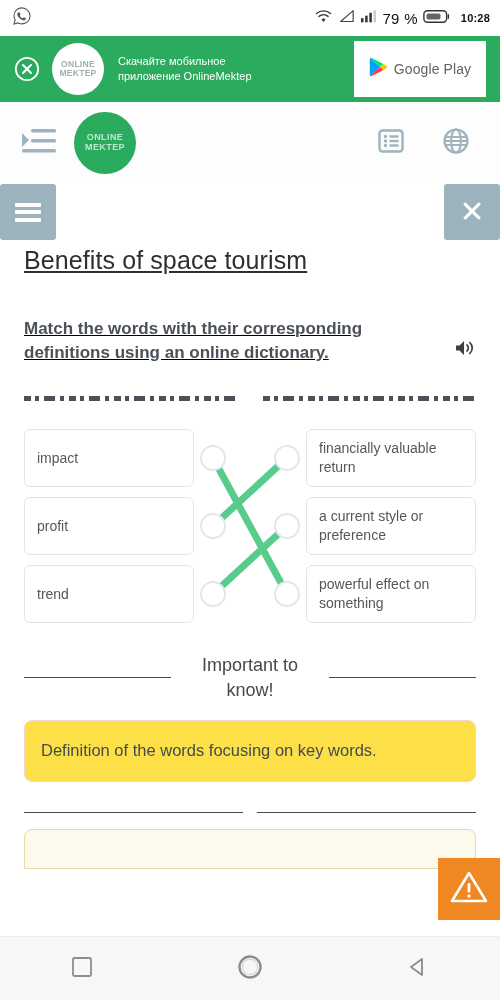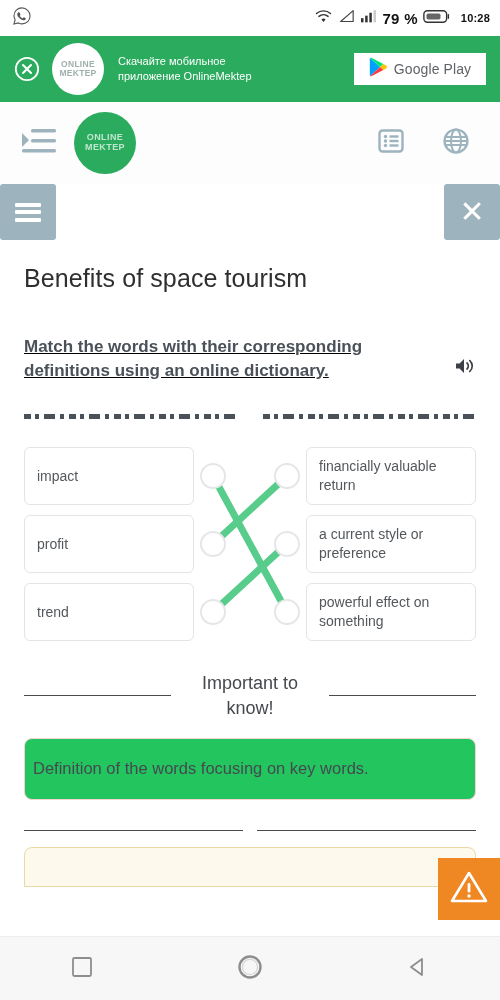--- a/index.html
+++ b/index.html
@@ -24,21 +24,21 @@
   .sb-left { display: flex; align-items: center; gap: 6px; }
   .sb-right {
     margin-left: auto;
     display: flex;
     align-items: center;
     gap: 5px;
   }
   .sb-battery-text {
     font-size: 15px;
     color: #111;
-    font-weight: 700;
+    font-weight: 400;
     letter-spacing: 0.3px;
   }
   .sb-clock {
     font-size: 11px;
     color: #111;
     font-weight: 700;
     margin-left: 5px;
     letter-spacing: 0.2px;
   }
 
@@ -76,21 +76,21 @@
   .promo-text {
     color: #ffffff;
     font-size: 11px;
     line-height: 1.32;
     flex: 1 1 auto;
     padding-left: 2px;
   }
   .gplay-btn {
     flex: 0 0 auto;
     background: #ffffff;
-    height: 32px;
+    height: 56px;
     min-width: 132px;
     display: flex;
     align-items: center;
     justify-content: center;
     gap: 7px;
     padding: 0 14px;
   }
   .gplay-label {
     font-size: 14px;
     color: #5f6368;
@@ -161,22 +161,23 @@
     line-height: 1;
     font-weight: 400;
   }
 
   
   .content { padding: 0 24px; }
   .page-title {
     font-size: 25px;
     color: #2f2f2f;
     font-weight: 400;
-    margin-top: 24px;
+    margin-top: 6px;
     letter-spacing: 0.1px;
+    text-decoration: underline;
   }
   .instruction {
     margin-top: 42px;
     font-size: 17px;
     font-weight: 700;
     color: #4a5159;
     line-height: 1.42;
     display: block;
   }
   .instruction-row {
@@ -276,24 +277,24 @@
     flex: 0 0 auto;
     font-size: 18px;
     color: #44494e;
     text-align: center;
     line-height: 1.35;
     max-width: 130px;
   }
 
   .note-box {
     margin-top: 18px;
-    background: #22c55e;
+    background: #fde047;
     border: 1px solid #f5d3d2;
     border-radius: 8px;
-    padding: 18px 8px;
+    padding: 18px 16px;
     font-size: 16.5px;
     color: #444a50;
     line-height: 1.45;
   }
 
   .explain-box {
     margin-top: 16px;
     background: #fdf9ec;
     border: 1px solid #e9d9a6;
     border-top-left-radius: 8px;

